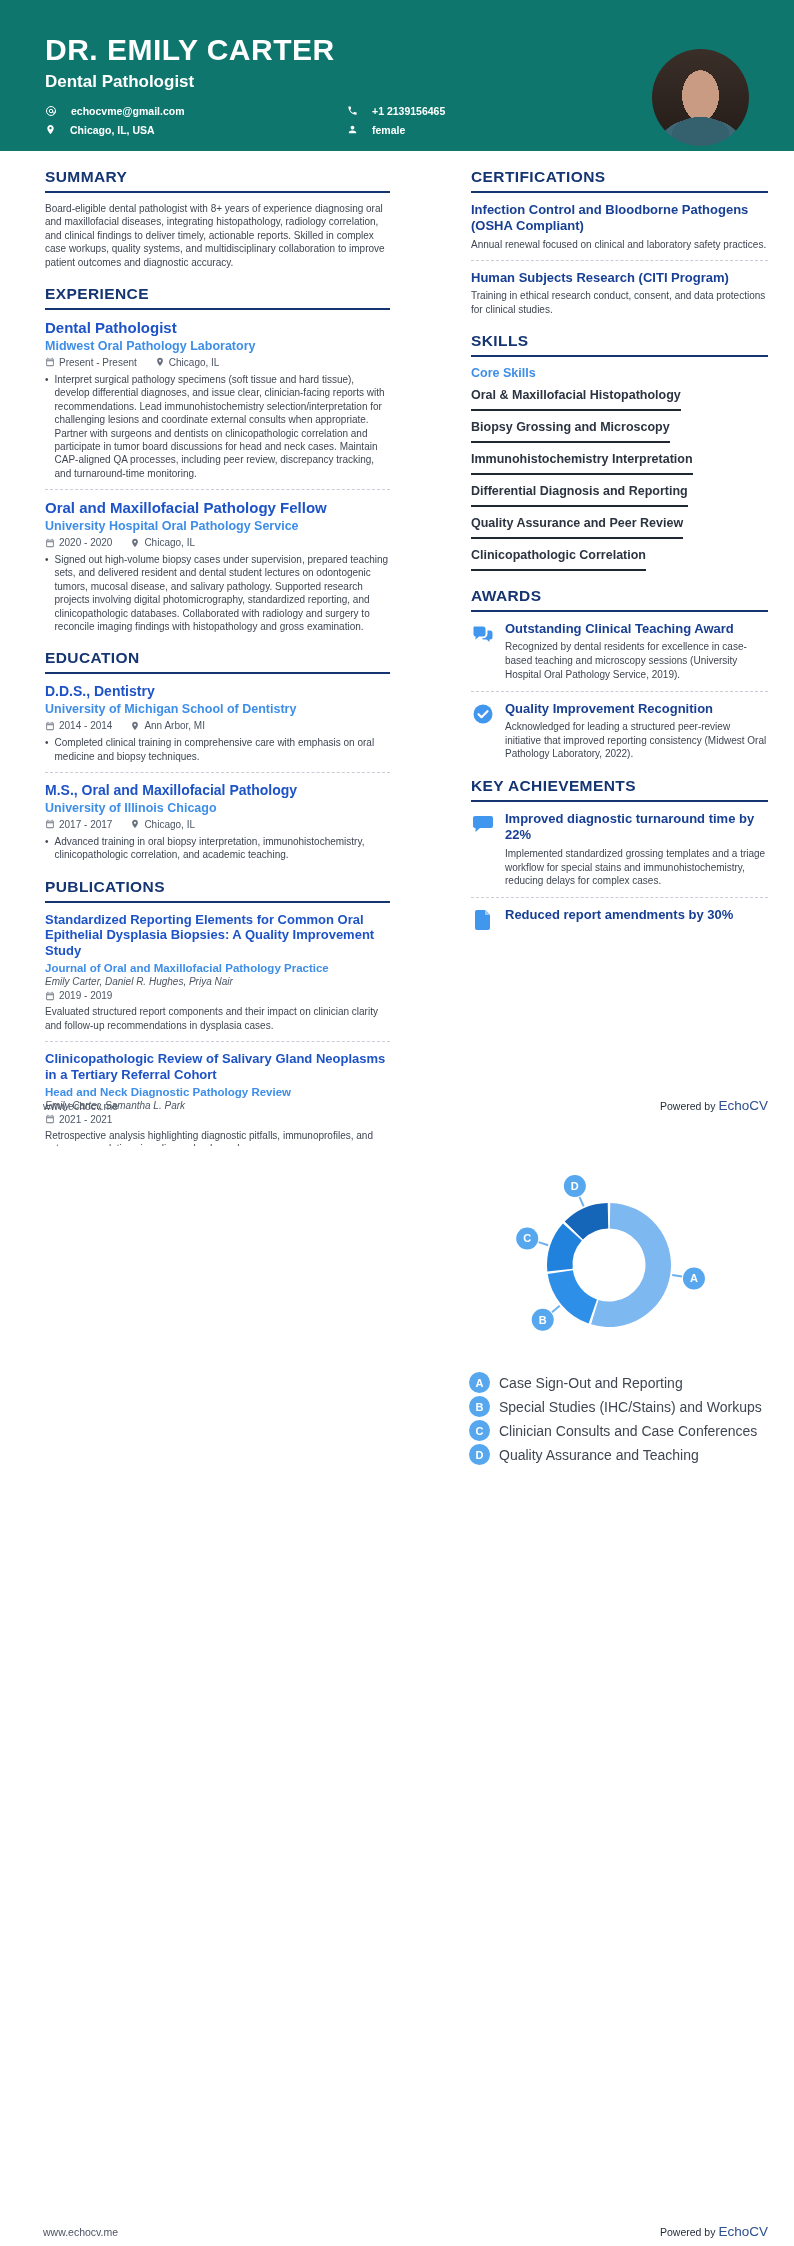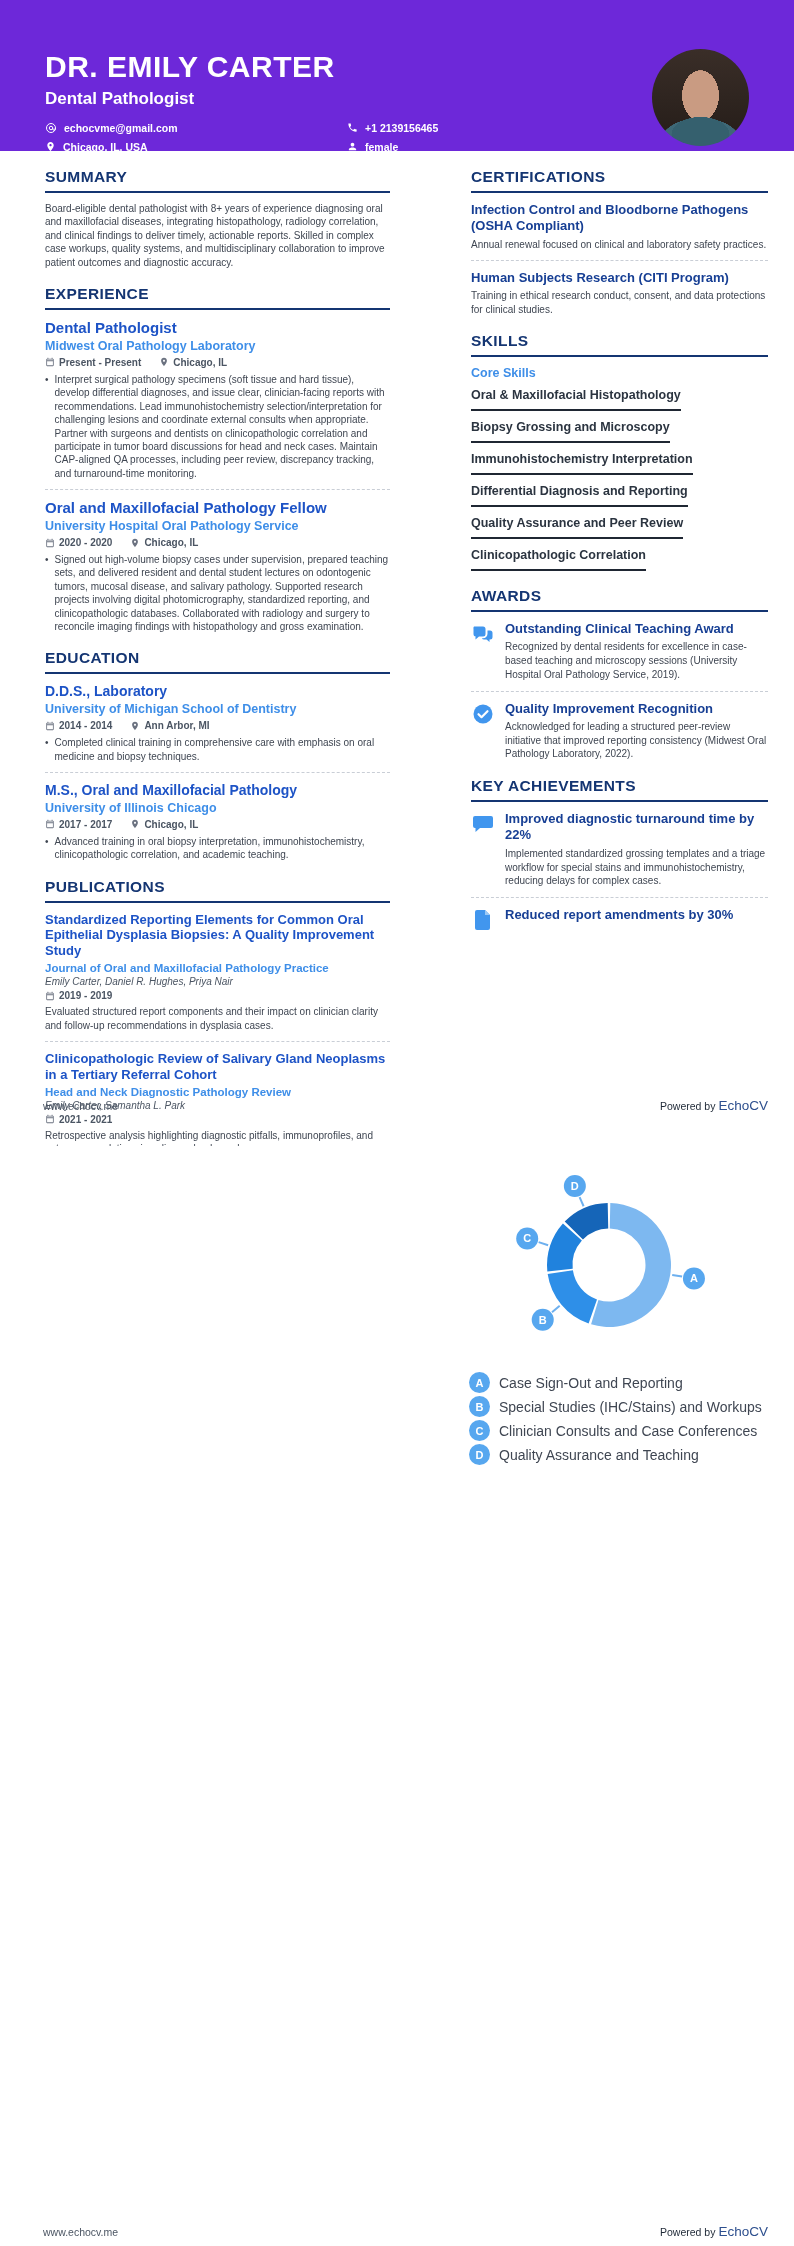--- a/index.html
+++ b/index.html
@@ -1,24 +1,24 @@
 <!DOCTYPE html>
 <html><head>
 <meta charset="utf-8">
 <style>
   * { margin:0; padding:0; box-sizing:border-box; }
   body { background:#ffffff; font-family:"Liberation Sans", sans-serif; }
   .page { position:relative; width:794px; height:2246px; background:#ffffff; overflow:hidden; margin:0 auto; color:#3f4652; }
 
   
-  .header { position:absolute; left:0; top:0; width:794px; height:151px; background:#6d28d9; color:#ffffff; padding:52px 0 0 45px; }
+  .header { position:absolute; left:0; top:0; width:794px; height:151px; background:#0f766e; color:#ffffff; padding:35px 0 0 45px; }
   .name { font-size:30px; font-weight:bold; letter-spacing:0.5px; line-height:1; }
   .subtitle { font-size:17px; font-weight:bold; margin-top:7px; }
   .contact-grid { display:grid; grid-template-columns:302px auto; grid-auto-rows:19px; margin-top:9px; }
-  .contact-item { display:flex; align-items:center; gap:7px; font-size:10.5px; font-weight:bold; }
+  .contact-item { display:flex; align-items:center; gap:14px; font-size:10.5px; font-weight:bold; }
   .contact-item svg { flex:0 0 auto; }
   .avatar { position:absolute; left:652px; top:49px; width:97px; height:97px; border-radius:50%;
     background:
       radial-gradient(ellipse 30% 18% at 50% 88%, #35606e 0 99%, transparent 100%),
       radial-gradient(ellipse 42% 26% at 50% 97%, #3e6876 0 99%, transparent 100%),
       radial-gradient(ellipse 19% 26% at 50% 48%, #c99b82 0 99%, #b98a72 100%, transparent 100%),
       linear-gradient(#3a2e28, #241c18);
   }
 
   
@@ -27,21 +27,21 @@
 
   .section { margin-bottom:16px; }
   .sec-head { font-size:15.5px; font-weight:bold; letter-spacing:0.4px; color:#143572; border-bottom:2.5px solid #143572; padding-bottom:5px; margin-bottom:9px; }
 
   .body-text { font-size:10px; line-height:1.34; color:#3f4652; }
 
   .entry { margin-bottom:2px; }
   .entry-title { font-size:15px; font-weight:bold; color:#1d53c6; line-height:1.2; margin-bottom:2px; }
   .entry-title.edu { font-size:14px; }
   .entry-org { font-size:12.5px; font-weight:bold; color:#3e8ee8; margin-bottom:4px; }
-  .meta-row { display:flex; gap:18px; font-size:10px; color:#4b5563; align-items:flex-end; margin-bottom:5px;font-weight:bold; }
+  .meta-row { display:flex; gap:18px; font-size:10px; color:#4b5563; align-items:flex-end; margin-bottom:5px; }
   .meta-item { display:flex; align-items:center; gap:4px; }
   .bullet { display:flex; gap:6px; font-size:10px; line-height:1.34; color:#3f4652; }
   .bullet .dot { flex:0 0 auto; }
   .dashed-div { border:none; border-top:1px dashed #c9ced6; margin:9px 0; }
 
   .pub-title { font-size:13px; font-weight:bold; color:#1d53c6; line-height:1.22; margin-bottom:3px; }
   .pub-journal { font-size:11.5px; font-weight:bold; color:#3e8ee8; margin-bottom:2px; }
   .pub-authors { font-size:10px; font-style:italic; color:#4b5563; margin-bottom:3px; }
   .pub-desc { font-size:10px; line-height:1.34; color:#3f4652; margin-top:4px; }
   .pub-desc.clipped { max-height:17px; overflow:hidden; }
@@ -165,21 +165,21 @@
             <span class="dot">•</span>
             <span>Signed out high-volume biopsy cases under supervision, prepared teaching sets, and delivered resident and dental student lectures on odontogenic tumors, mucosal disease, and salivary pathology. Supported research projects involving digital photomicrography, standardized reporting, and clinicopathologic databases. Collaborated with radiology and surgery to reconcile imaging findings with histopathology and gross examination.</span>
           </div>
       </div>
     </div>
 
     <div class="section">
       <div class="sec-head">EDUCATION</div>
 
       <div class="entry">
-        <div class="entry-title edu">D.D.S., Laboratory</div>
+        <div class="entry-title edu">D.D.S., Dentistry</div>
         <div class="entry-org">University of Michigan School of Dentistry</div>
         <div class="meta-row">
           <span class="meta-item">
             <svg width="10" height="10" viewBox="0 0 24 24" fill="#6b7280">
                 <path d="M19 4h-1V2h-2v2H8V2H6v2H5c-1.1 0-2 .9-2 2v14c0 1.1.9 2 2 2h14c1.1 0 2-.9 2-2V6c0-1.1-.9-2-2-2zm0 16H5V10h14v10zM5 8V6h14v2H5z"></path>
               </svg>
             <span>2014 - 2014</span>
           </span>
           <span class="meta-item">
             <svg width="10" height="10" viewBox="0 0 24 24" fill="#6b7280">

